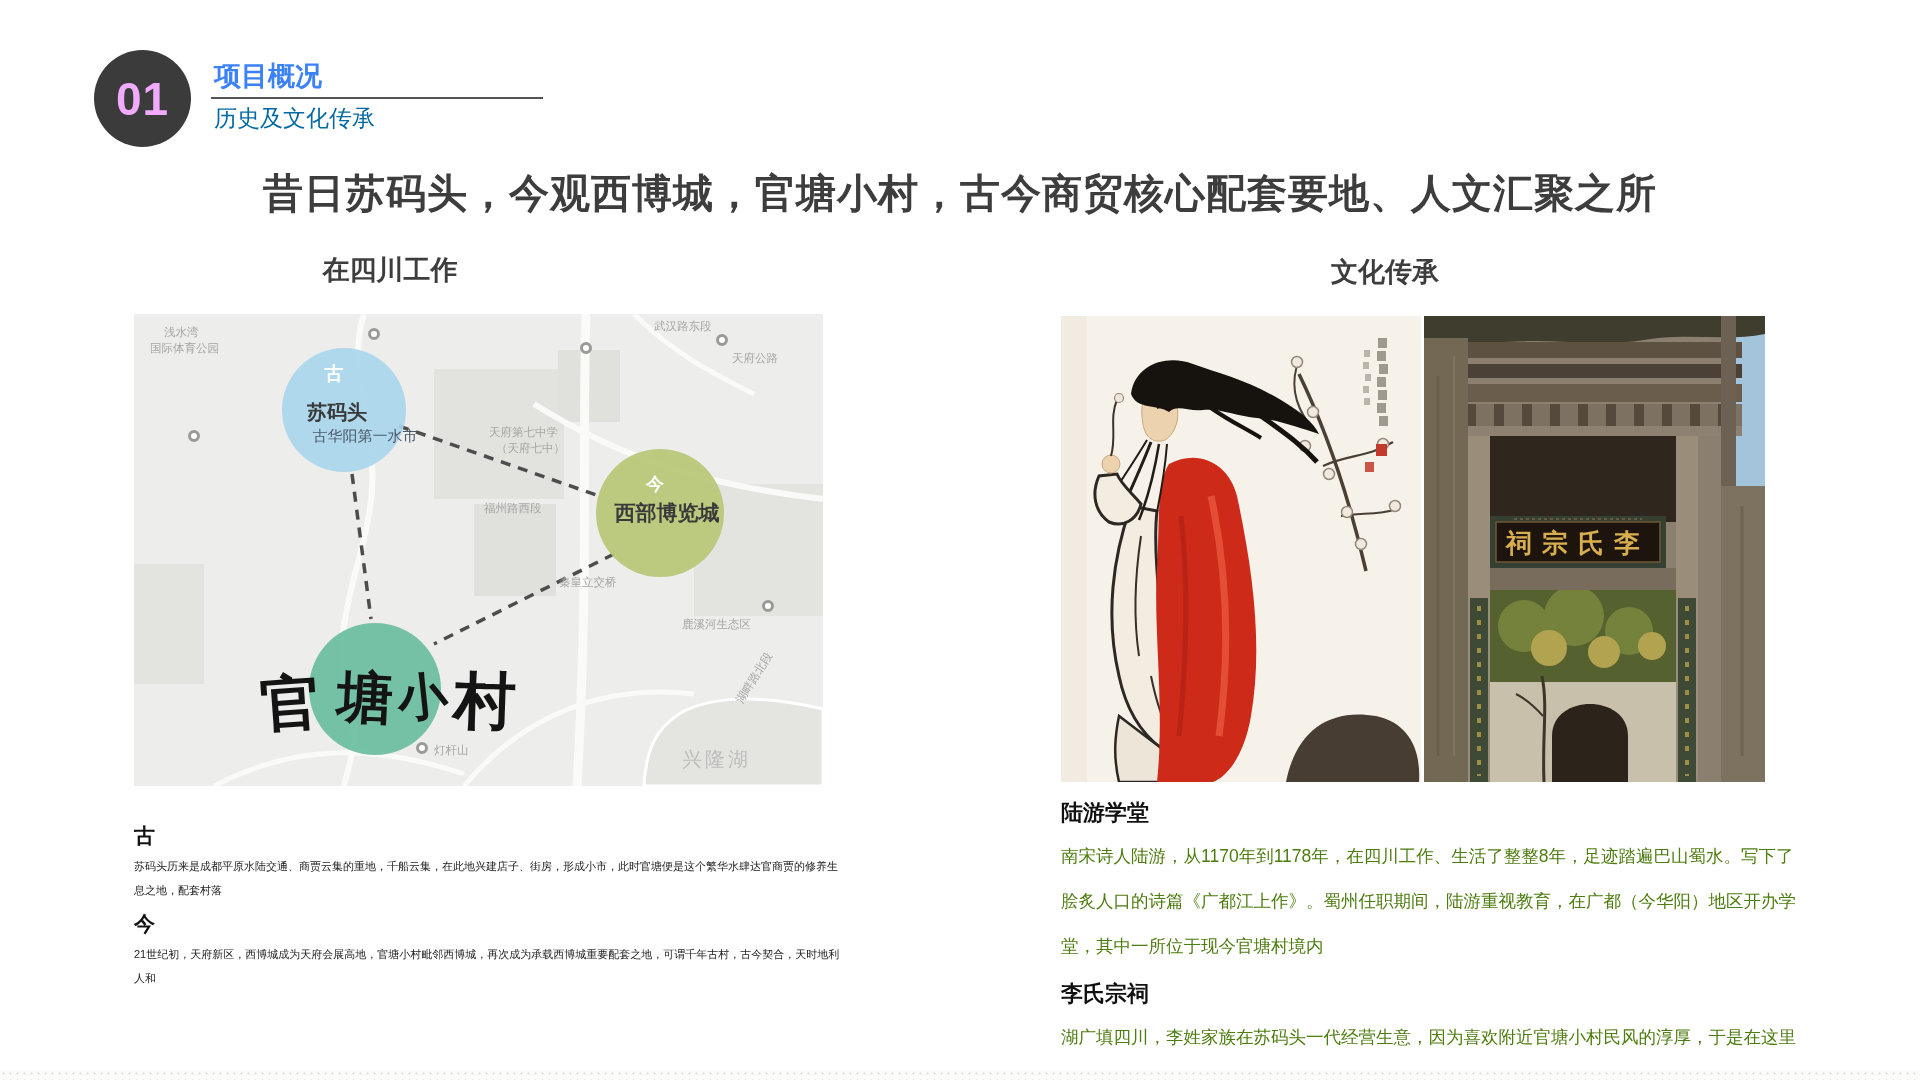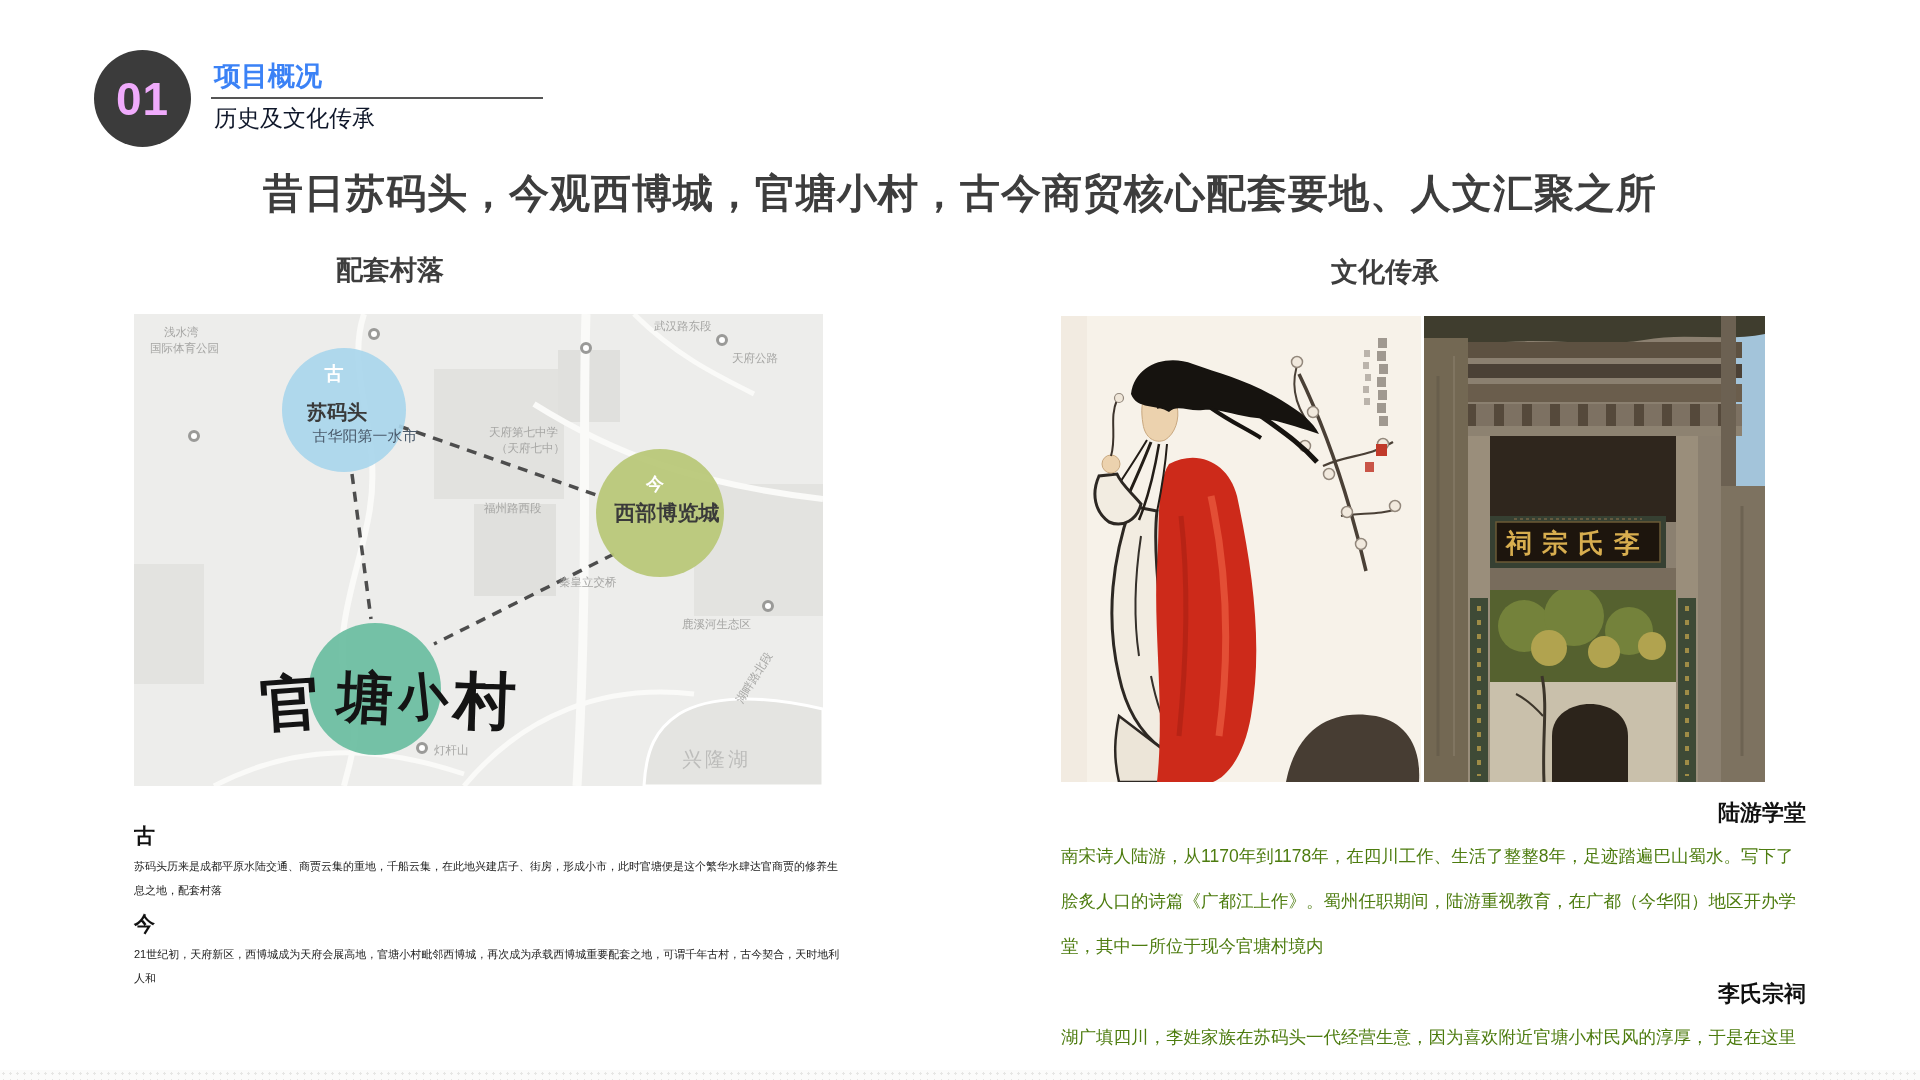--- a/index.html
+++ b/index.html
@@ -8,41 +8,41 @@
     font-family:"Liberation Sans",sans-serif;overflow:hidden;
   }
   
   .num-circle{
     position:absolute;left:94px;top:50px;width:97px;height:97px;border-radius:50%;
     background:#3b3b3b;color:#f0abfc;display:flex;align-items:center;justify-content:center;
     font-size:46px;font-weight:bold;letter-spacing:1px;
   }
   .hdr-title{position:absolute;left:214px;top:58px;font-size:27px;font-weight:bold;color:#3b82f6;}
   .hdr-rule{position:absolute;left:211px;top:97px;width:332px;height:2px;background:#555;}
-  .hdr-sub{position:absolute;left:214px;top:103px;font-size:23px;color:#0f172a;text-align:right;}
+  .hdr-sub{position:absolute;left:214px;top:103px;font-size:23px;color:#0369a1;text-align:right;}
   
   .headline{
     position:absolute;left:0;top:166px;width:1920px;text-align:center;
     font-size:40px;font-weight:bold;color:#3d3d3d;letter-spacing:1px;
   }
   
   .sec-heading{position:absolute;font-size:27px;font-weight:bold;color:#3d3d3d;}
   .sec-heading.history{left:134px;top:252px;width:512px;text-align:center;}
   .sec-heading.culture{left:1105px;top:254px;width:560px;text-align:center;}
   
   .map-box{position:absolute;left:134px;top:314px;width:689px;height:472px;}
   .painting-box{position:absolute;left:1061px;top:316px;width:360px;height:466px;}
   .photo-box{position:absolute;left:1424px;top:316px;width:341px;height:466px;}
   svg{display:block;}
   
   .hist-text{position:absolute;left:134px;top:822px;width:712px;}
   .cult-text{position:absolute;left:1061px;top:798px;width:745px;}
   .blk-title{font-size:21px;font-weight:bold;color:#111;margin:0;}
   .hist-text .blk-para{font-size:11px;line-height:24px;color:#222;margin:4px 0 8px 0;}
-  .cult-text .blk-title{font-size:22px;text-align:right;}
+  .cult-text .blk-title{font-size:22px;}
   .cult-text .blk-para{font-size:17.5px;line-height:45px;color:#4d7c0f;margin:6px 0 10px 0;}
   
   .bottom-strip{
     position:absolute;left:0;bottom:0;width:1920px;height:10px;
     background-image:radial-gradient(#e6e6e4 1.3px, transparent 1.3px);
     background-size:7px 7px;background-color:#fbfbfa;
   }
   .map-label{font-size:11.5px;fill:#a6a6a4;}
   .map-label-lake{font-size:20px;fill:#bdbdbb;letter-spacing:3px;}
   .village-char{font-family:"Liberation Serif","DejaVu Serif",serif;font-weight:bold;fill:#141414;}
@@ -54,21 +54,21 @@
 
   <div class="num-circle">
     <span>01</span>
   </div>
   <div class="hdr-title">项目概况</div>
   <div class="hdr-rule"></div>
   <div class="hdr-sub">历史及文化传承</div>
 
   <div class="headline">昔日苏码头，今观西博城，官塘小村，古今商贸核心配套要地、人文汇聚之所</div>
 
-  <div class="sec-heading history">配套村落</div>
+  <div class="sec-heading history">在四川工作</div>
   <div class="sec-heading culture">文化传承</div>
 
   <div class="map-box">
     <svg width="689" height="472" viewBox="0 0 689 472">
       <rect x="0" y="0" width="689" height="472" fill="#ededeb"></rect>
 
       <g>
         <rect x="300" y="55" width="130" height="130" fill="#e2e2df"></rect>
         <rect x="340" y="190" width="82" height="92" fill="#e0e0dd"></rect>
         <rect x="560" y="170" width="129" height="132" fill="#e3e3e0"></rect>

